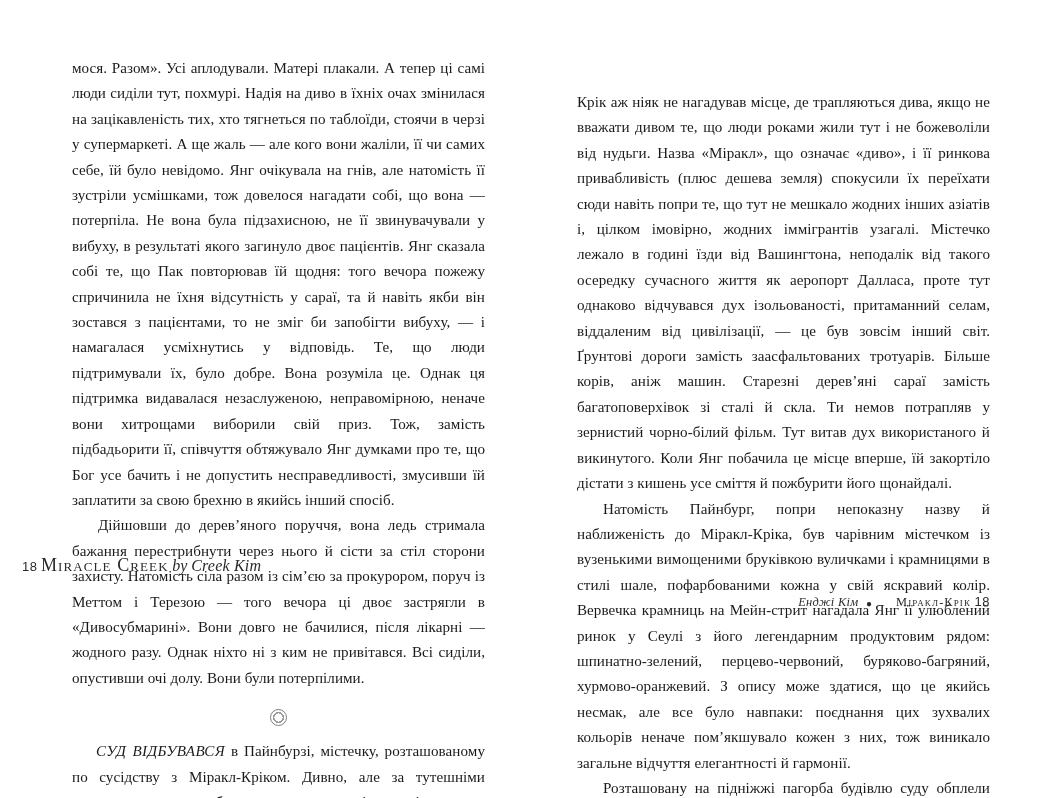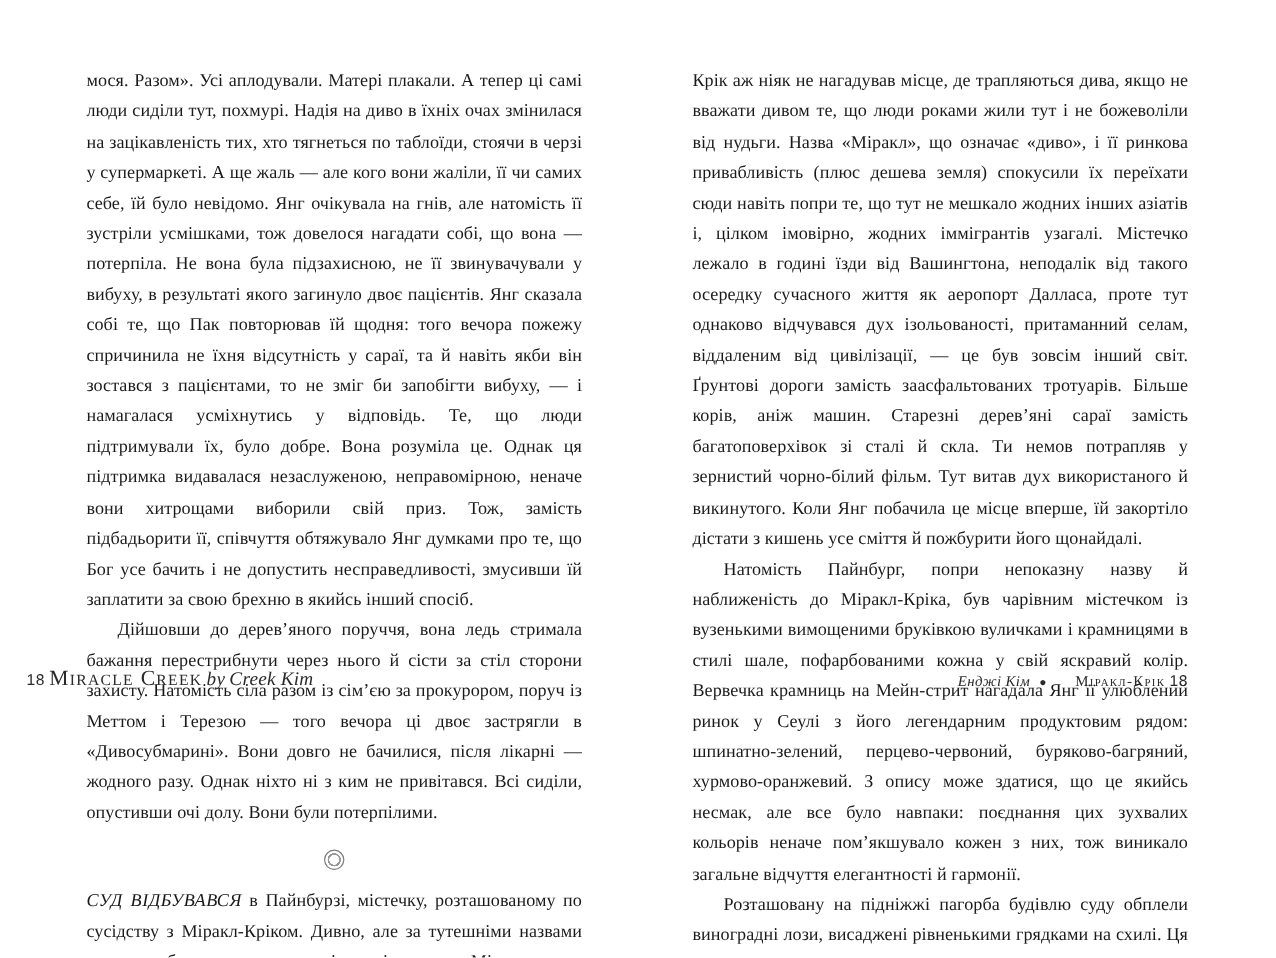--- a/index.html
+++ b/index.html
@@ -21,41 +21,42 @@
     height: 798px;
     box-sizing: border-box;
   }
   .page {
     width: 531px;
     height: 606px;
     box-sizing: border-box;
     position: relative;
   }
   .page-left  { padding: 56px 46px 0 72px; }
-  .page-right { padding: 56px 72px 0 46px; }
+  .page-right { padding: 56px 72px 0 46px; margin-top: 34px; }
 
   .body-text p {
     margin: 0;
     text-align: justify;
     text-justify: inter-word;
     font-size: 15.1px;
     line-height: 25.4px;
     letter-spacing: 0.05px;
     hyphens: manual;
   }
   .body-text p.indent {
     text-indent: 26px;
   }
   .body-text p.noindent {
     text-indent: 0;
   }
   .smallcaps {
     font-variant: small-caps;
     font-style: italic;
     letter-spacing: 0.4px;
+    margin-left: 24px;
   }
 
   .ornament {
     width: 100%;
     text-align: center;
     margin: 14px 0 12px 0;
     height: 22px;
     line-height: 22px;
   }
   .ornament .dot {

